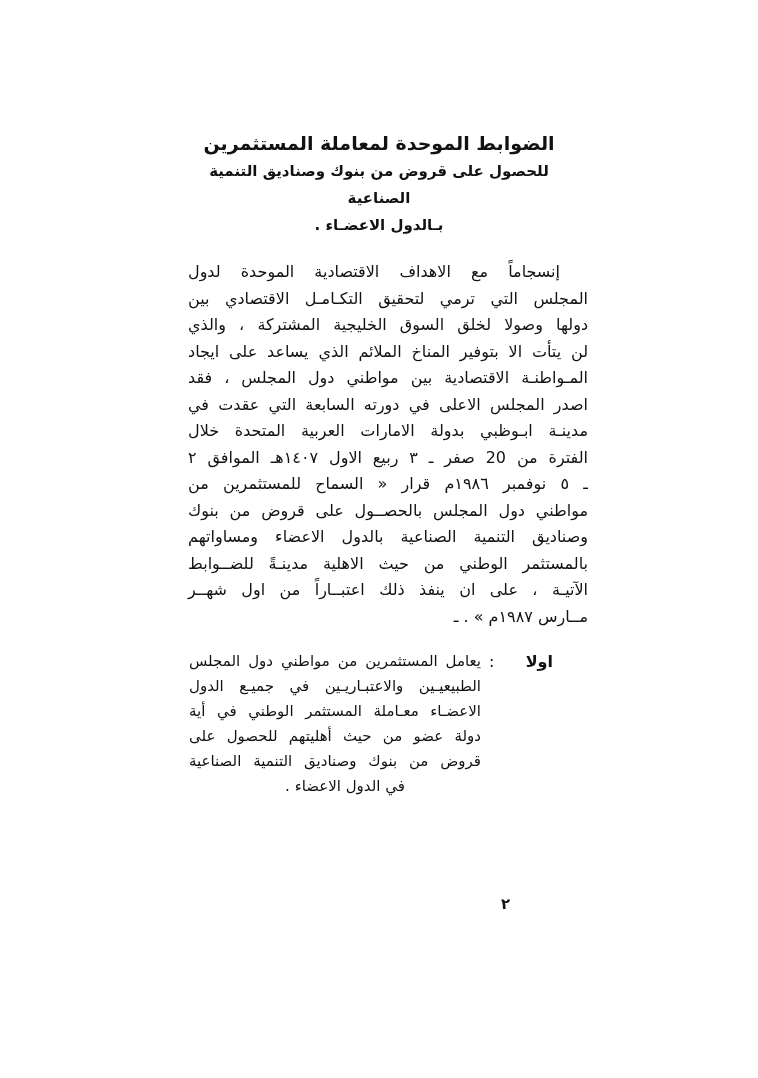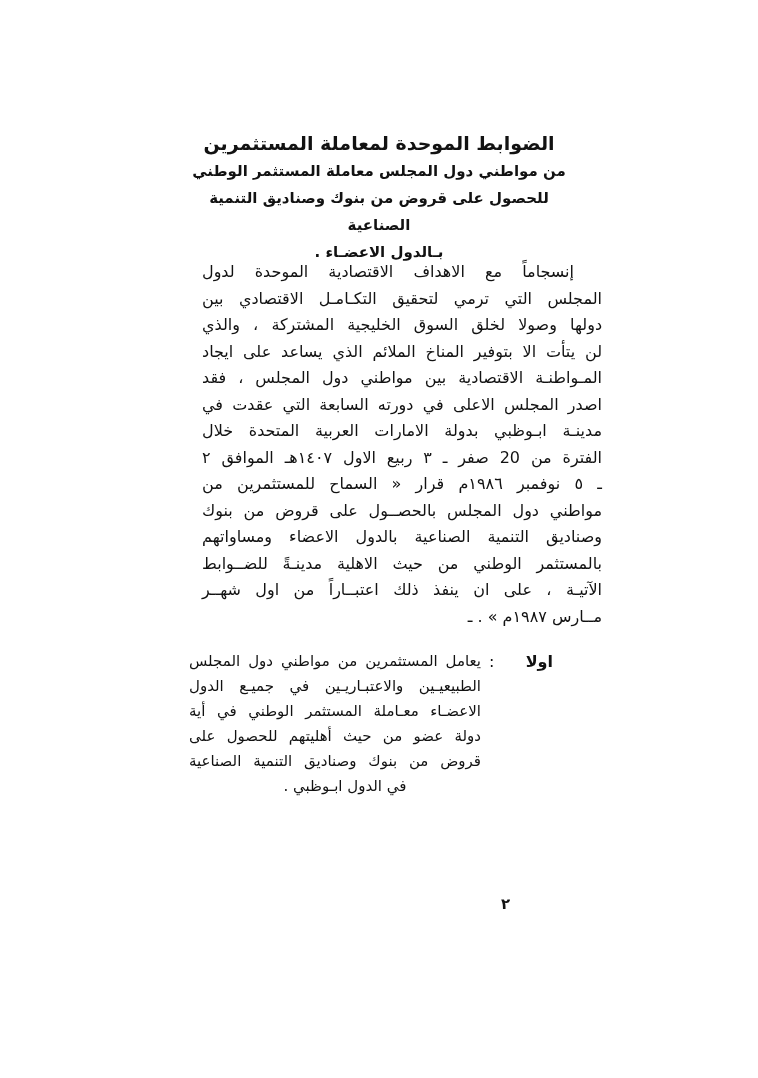--- a/index.html
+++ b/index.html
@@ -32,21 +32,21 @@
     letter-spacing: 0.2px;
   }
   .t-sub {
     font-size: 15px;
     line-height: 27px;
   }
   
   .intro {
     position: absolute;
     top: 259px;
-    right: 156px;
+    right: 170px;
     width: 400px;
   }
   .ln {
     font-size: 16px;
     line-height: 26.5px;
     height: 26.5px;
     text-align: justify;
     text-align-last: justify;
     white-space: nowrap;
     overflow: visible;
@@ -103,21 +103,20 @@
     color: #141414;
   }
 </style>
 </head>
 <body>
 
 <div class="page">
 
   <header class="title-block">
     <div class="t-main">الضوابط الموحدة لمعاملة المستثمرين</div>
-    <div class="t-sub">من مواطني دول المجلس معاملة المستثمر الوطني</div>
     <div class="t-sub">للحصول على قروض من بنوك وصناديق التنمية الصناعية</div>
     <div class="t-sub">بـالدول الاعضـاء .</div>
   </header>
 
   <section class="intro">
     <div class="ln first">إنسجاماً مع الاهداف الاقتصادية الموحدة لدول</div>
     <div class="ln">المجلس التي ترمي لتحقيق التكـامـل الاقتصادي بين</div>
     <div class="ln">دولها وصولا لخلق السوق الخليجية المشتركة ، والذي</div>
     <div class="ln">لن يتأت الا بتوفير المناخ الملائم الذي يساعد على ايجاد</div>
     <div class="ln">المـواطنـة الاقتصادية بين مواطني دول المجلس ، فقد</div>
@@ -136,19 +135,19 @@
     <div class="clause-label">
       <span class="lbl">اولا</span>
       <span class="sep">:</span>
     </div>
     <div class="clause-body">
       <div class="ln">يعامل المستثمرين من مواطني دول المجلس</div>
       <div class="ln">الطبيعيـين والاعتبـاريـين في جميـع الدول</div>
       <div class="ln">الاعضـاء معـاملة المستثمر الوطني في أية</div>
       <div class="ln">دولة عضو من حيث أهليتهم للحصول على</div>
       <div class="ln">قروض من بنوك وصناديق التنمية الصناعية</div>
-      <div class="ln last-center">في الدول ابـوظبي .</div>
+      <div class="ln last-center">في الدول الاعضاء .</div>
     </div>
   </section>
 
   <div class="page-number">٢</div>
 
 </div>
 
 </body></html>

